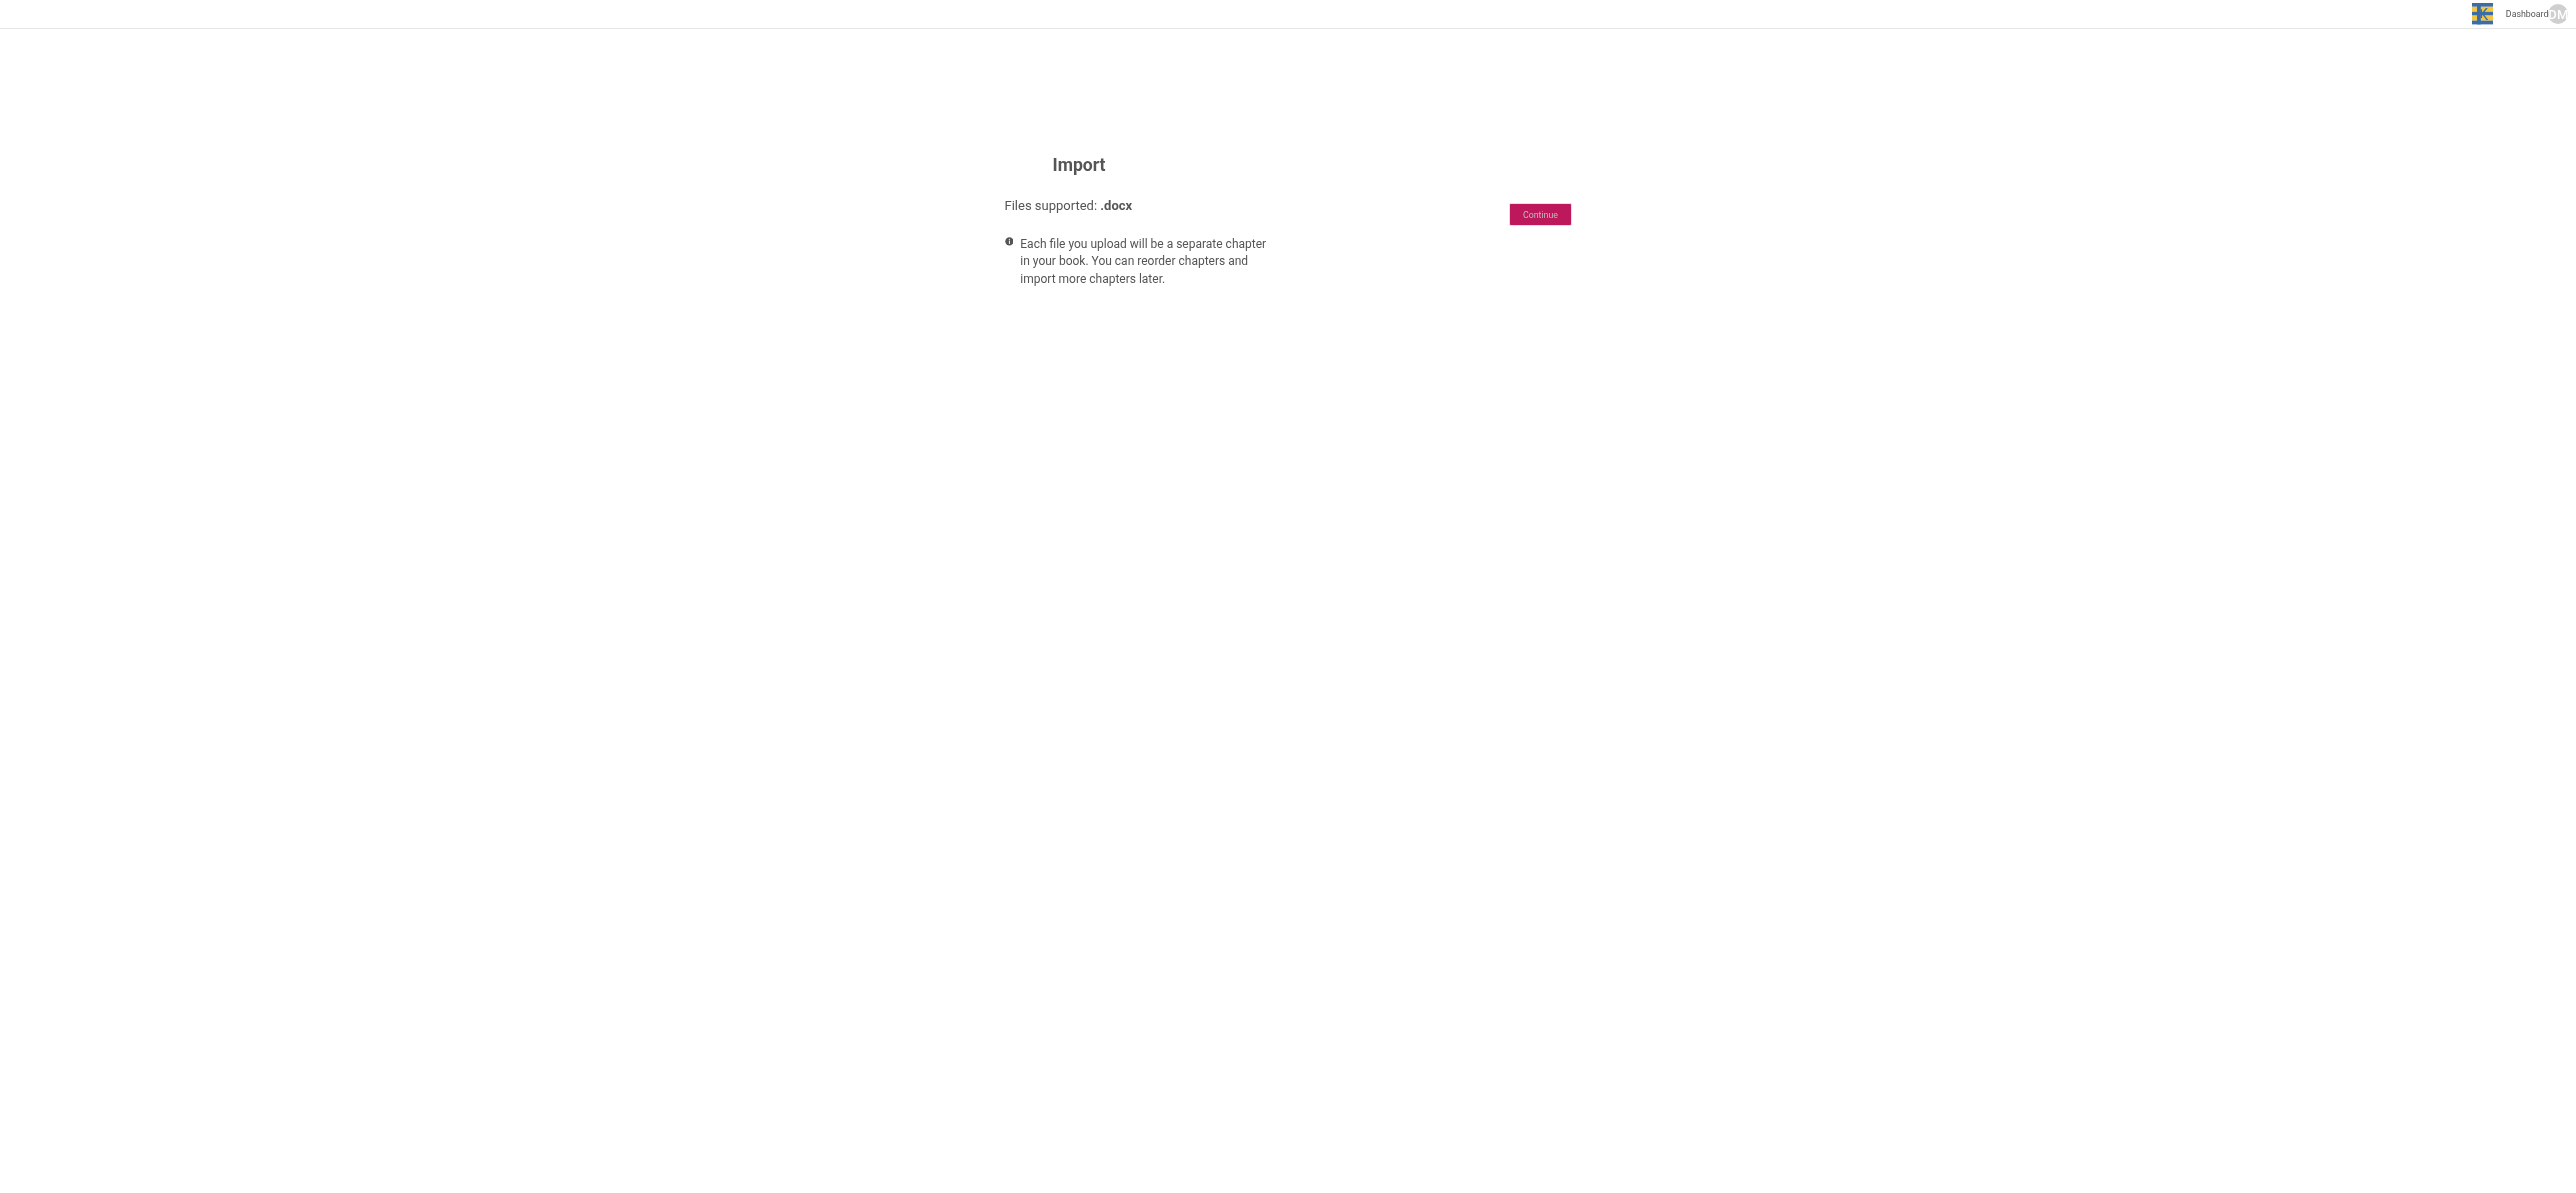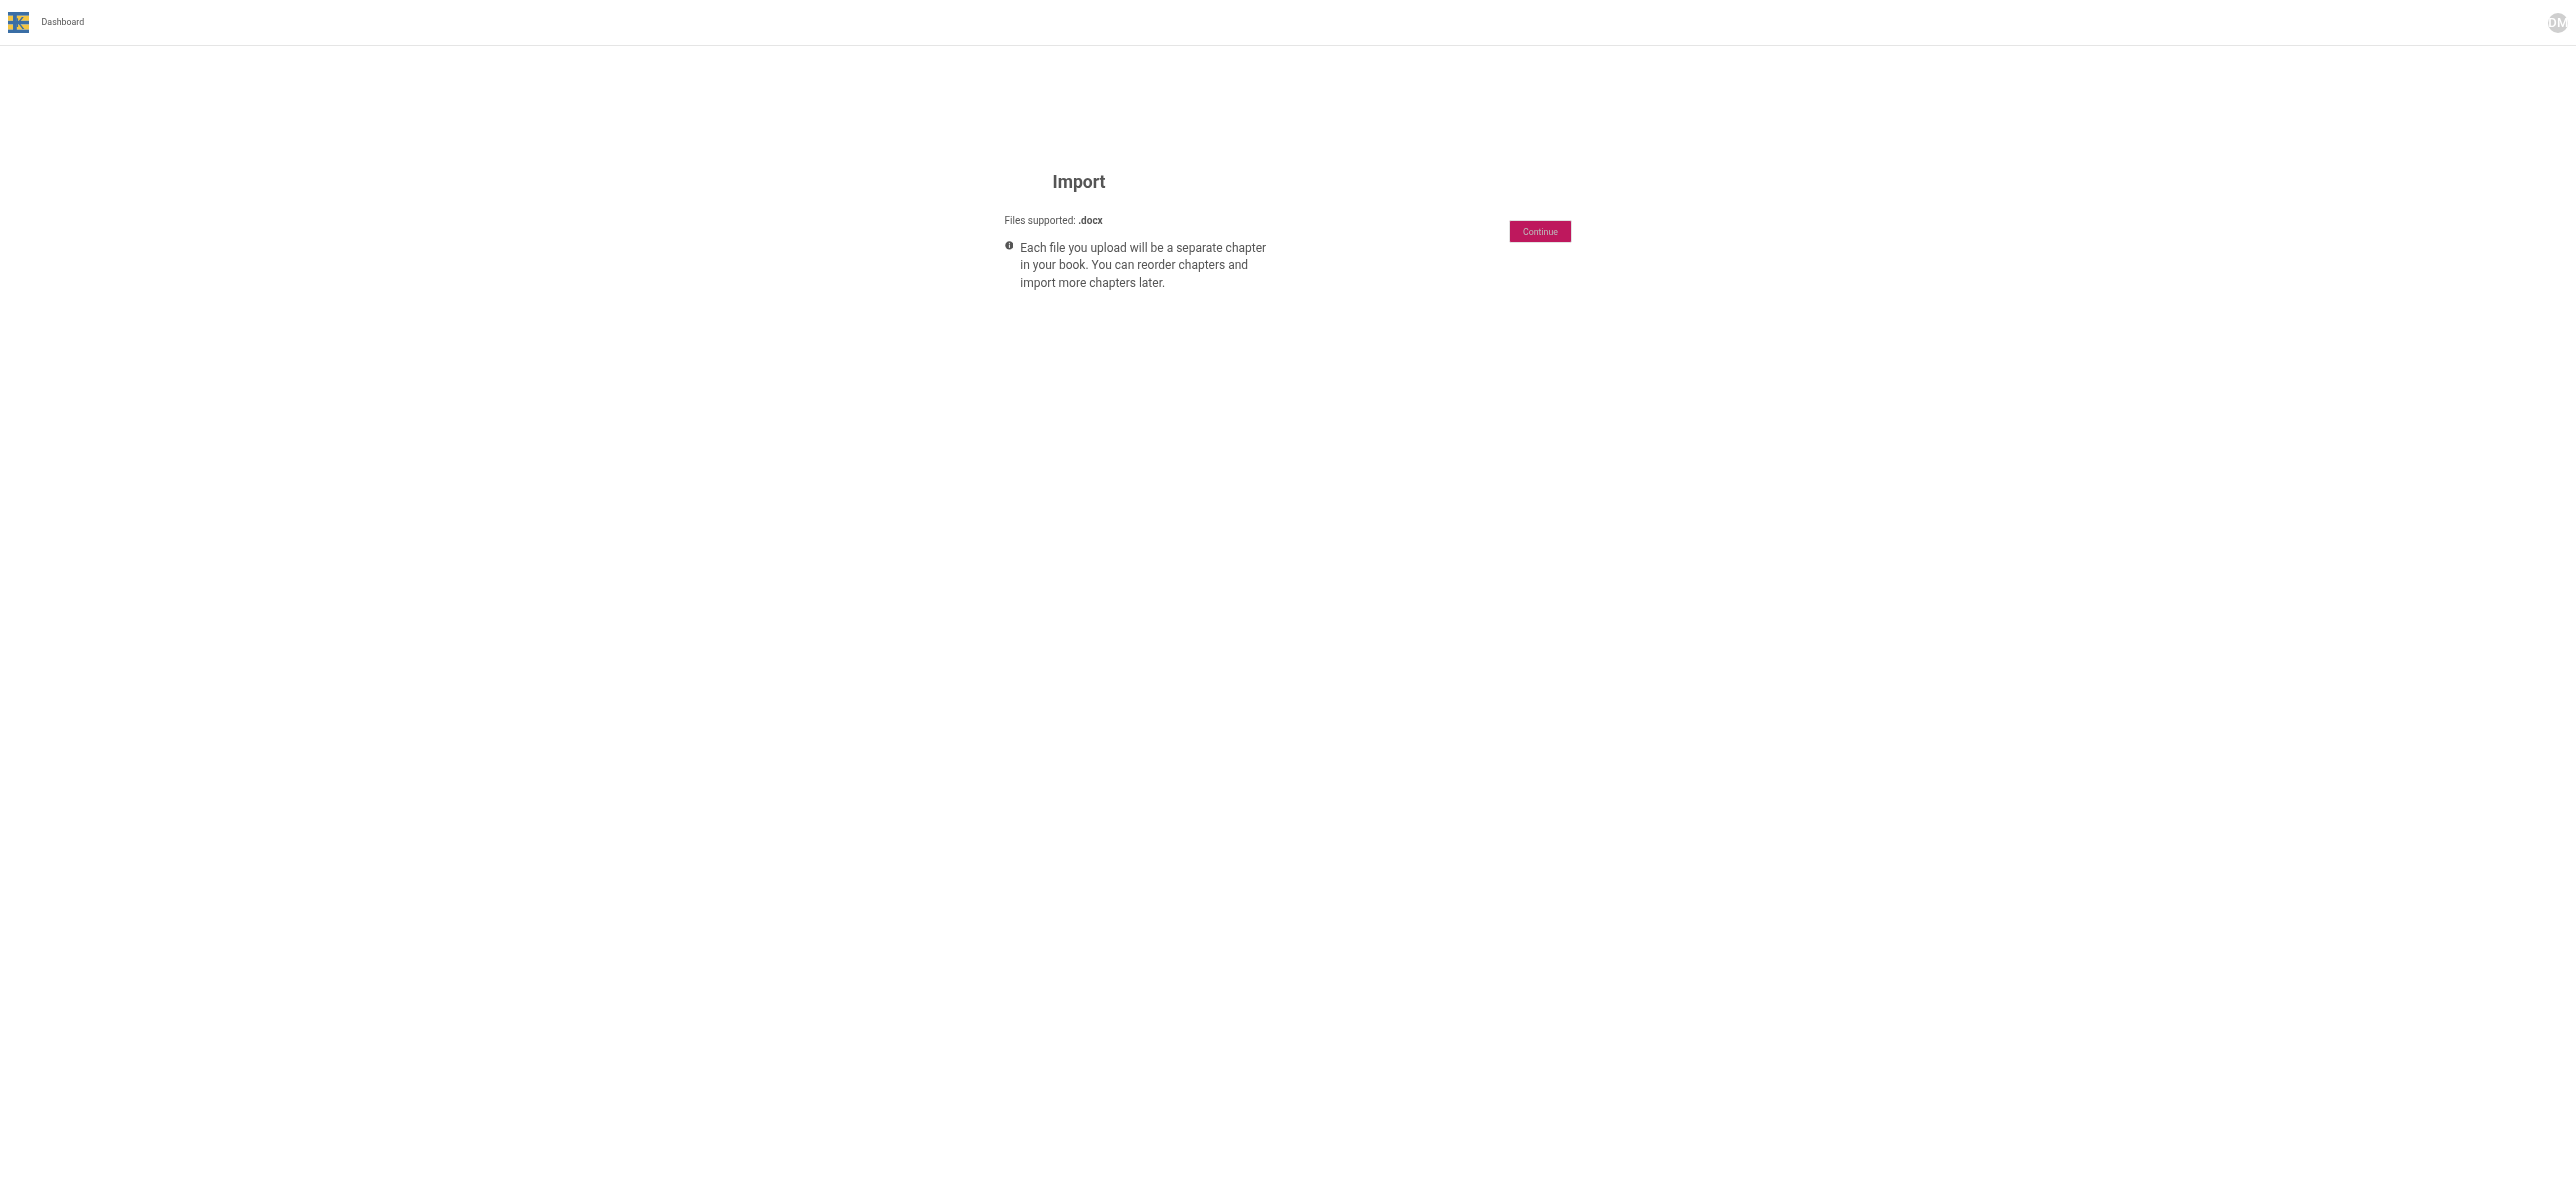--- a/index.html
+++ b/index.html
@@ -11,22 +11,22 @@
     body {
       font-family: -apple-system, BlinkMacSystemFont, "Segoe UI", Roboto, "Helvetica Neue", Arial, sans-serif;
       background: #ffffff;
       color: #555;
       font-size: 8.8px;
     }
 
     .app-header {
       display: flex;
       align-items: center;
-      justify-content: space-between;
-      height: 46px;
+      justify-content: flex-end;
+      height: 29px;
       padding: 0 7.6px;
       border-bottom: 0.6px solid #e5e5e5;
     }
 
     .header-left {
       display: flex;
       align-items: center;
       gap: 12.6px;
     }
 
@@ -81,23 +81,23 @@
       display: flex;
       gap: 19px;
     }
 
     .import-info {
       flex: 1;
       min-width: 0;
     }
 
     .files-supported {
-      font-size: 10px;
-      color: #555;
-      margin-bottom: 14px;
+      font-size: 13px;
+      color: #555;
+      margin-bottom: 23px;
     }
 
     .files-supported .ext {
       font-weight: 700;
     }
 
     .info-note {
       font-size: 12px;
       color: #555;
       line-height: 1.45;

